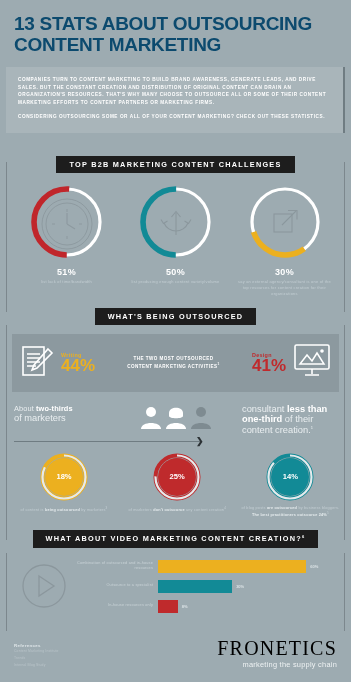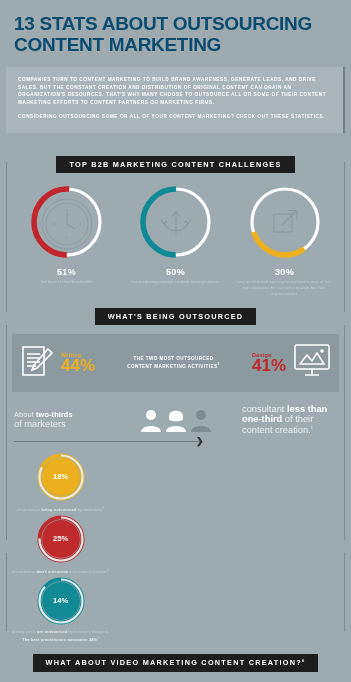--- a/index.html
+++ b/index.html
@@ -69,33 +69,33 @@
   .small-lbl { font-size: 5.4px; font-weight: 700; letter-spacing: 0.3px; }
   .gold { color: #ecb01f; }
   .red  { color: #bf2a2c; }
   .strip-mid {
     flex: 1 1 auto; text-align: center; color: #ffffff;
     font-size: 4.6px; font-weight: 700; line-height: 1.6; letter-spacing: 0.45px;
   }
   .strip-mid sup { font-size: 3.2px; }
 
   
-  .thirds { display: flex; align-items: center; margin: 12px 14px 0 14px; gap: 12px; }
+  .thirds { display: flex; align-items: flex-start; margin: 12px 14px 0 14px; gap: 12px; }
   .thirds-left { flex: 0 0 95px; text-align: left; }
   .thirds-right { flex: 0 0 95px; text-align: left; }
   .t-line1 { font-size: 7.4px; color: #e9eef0; letter-spacing: 0.1px; }
   .t-line2 { font-size: 9.3px; color: #e9eef0; line-height: 1.15; }
   .t-line2 b, .t-line1 b { font-weight: 700; color: #ffffff; }
   .people { flex: 1 1 auto; display: flex; justify-content: center; align-items: flex-end; gap: 3px; }
   .arrow-rule { margin: 1px 14px 0 14px; position: relative; height: 9px; }
   .arrow-rule .rule { position: absolute; left: 0; top: 4px; width: 186px; height: 1px; background: #6f7c82; }
   .arrow-rule .head { position: absolute; left: 182px; top: 0px; color: #2b3134; font-size: 9px; line-height: 9px; font-weight: 700; }
 
   
-  .circles { display: flex; justify-content: flex-end; margin-top: 6px; padding: 0 4px; flex-direction: column; }
+  .circles { display: flex; justify-content: flex-end; margin-top: 6px; padding: 0 4px; }
   .circle-cell { width: 33%; text-align: center; }
   .circ { position: relative; width: 50px; height: 50px; margin: 0 auto; }
   .circ .val {
     position: absolute; inset: 0; display: flex; align-items: center;
     justify-content: center; color: #ffffff; font-weight: 700; font-size: 7.6px;
   }
   .circ-cap {
     color: #c3ced3; font-size: 3.8px; line-height: 1.52;
     margin-top: 4px; padding: 0 5px; letter-spacing: 0.2px;
   }
@@ -356,16 +356,17 @@
 
   <div class="footer">
     <div class="refs">
       <div class="refs-title">References</div>
       <div class="refs-line">Content Marketing Institute</div>
       <div class="refs-line">Trends</div>
       <div class="refs-line">Internal Blog Study</div>
     </div>
     <div class="logo">
       <div class="logo-name">FRONETICS</div>
+      <div class="logo-tag">marketing the supply chain</div>
     </div>
   </div>
 
 </div>
 
 </body></html>

